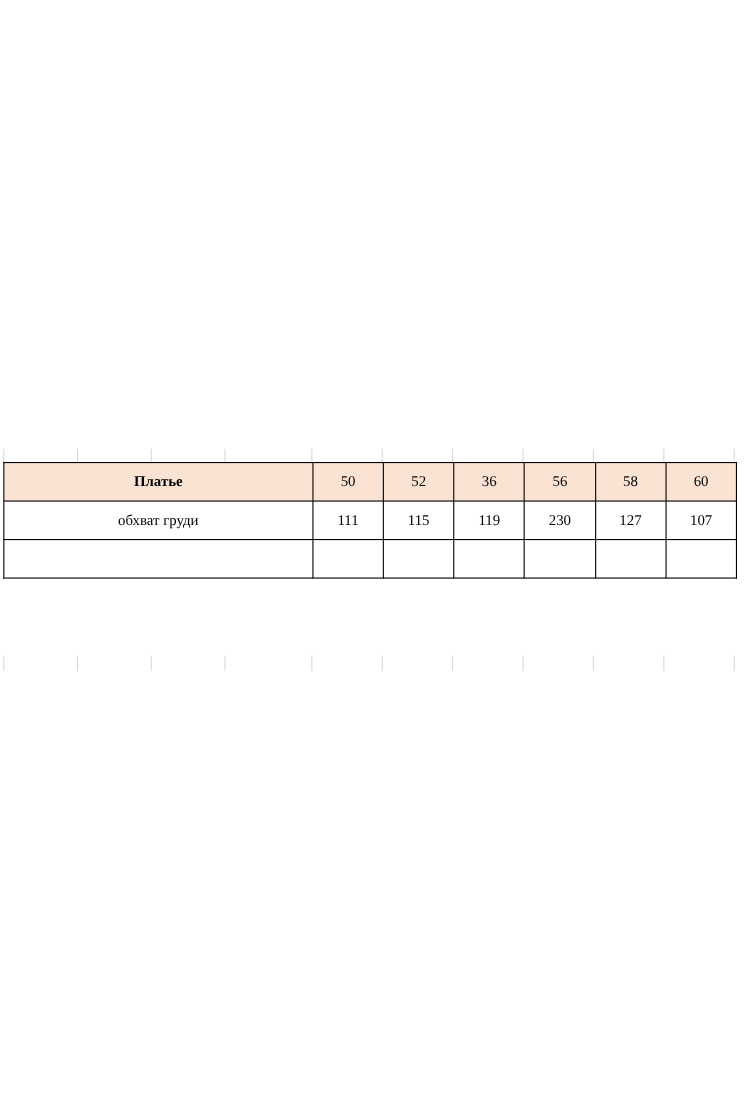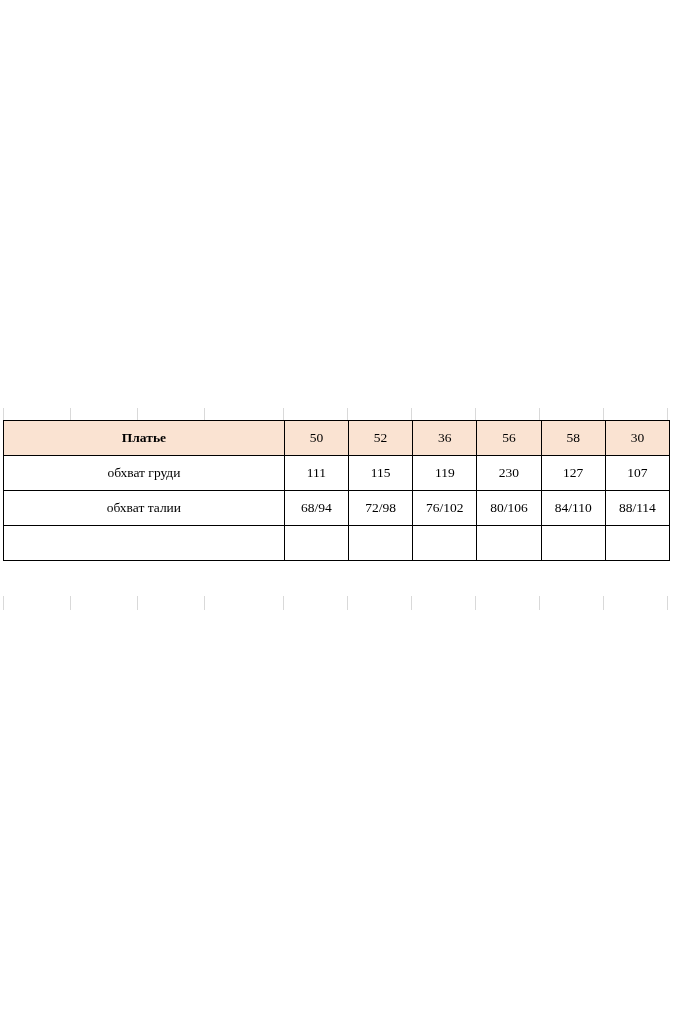--- a/index.html
+++ b/index.html
@@ -120,41 +120,32 @@
           <col class="c-size">
       </colgroup>
       <thead>
         <tr>
           <th class="head-label">Платье</th>
           <th>50</th>
           <th>52</th>
           <th>36</th>
           <th>56</th>
           <th>58</th>
-          <th>30</th>
+          <th>60</th>
         </tr>
       </thead>
       <tbody>
         <tr>
           <td class="row-label">обхват груди</td>
           <td>111</td>
           <td>115</td>
           <td>119</td>
           <td>230</td>
           <td>127</td>
           <td>107</td>
-        </tr>
-        <tr>
-          <td class="row-label">обхват талии</td>
-          <td>68/94</td>
-          <td>72/98</td>
-          <td>76/102</td>
-          <td>80/106</td>
-          <td>84/110</td>
-          <td>88/114</td>
         </tr>
         <tr class="empty-row">
           <td class="row-label"></td>
           <td></td>
           <td></td>
           <td></td>
           <td></td>
           <td></td>
           <td></td>
         </tr>

